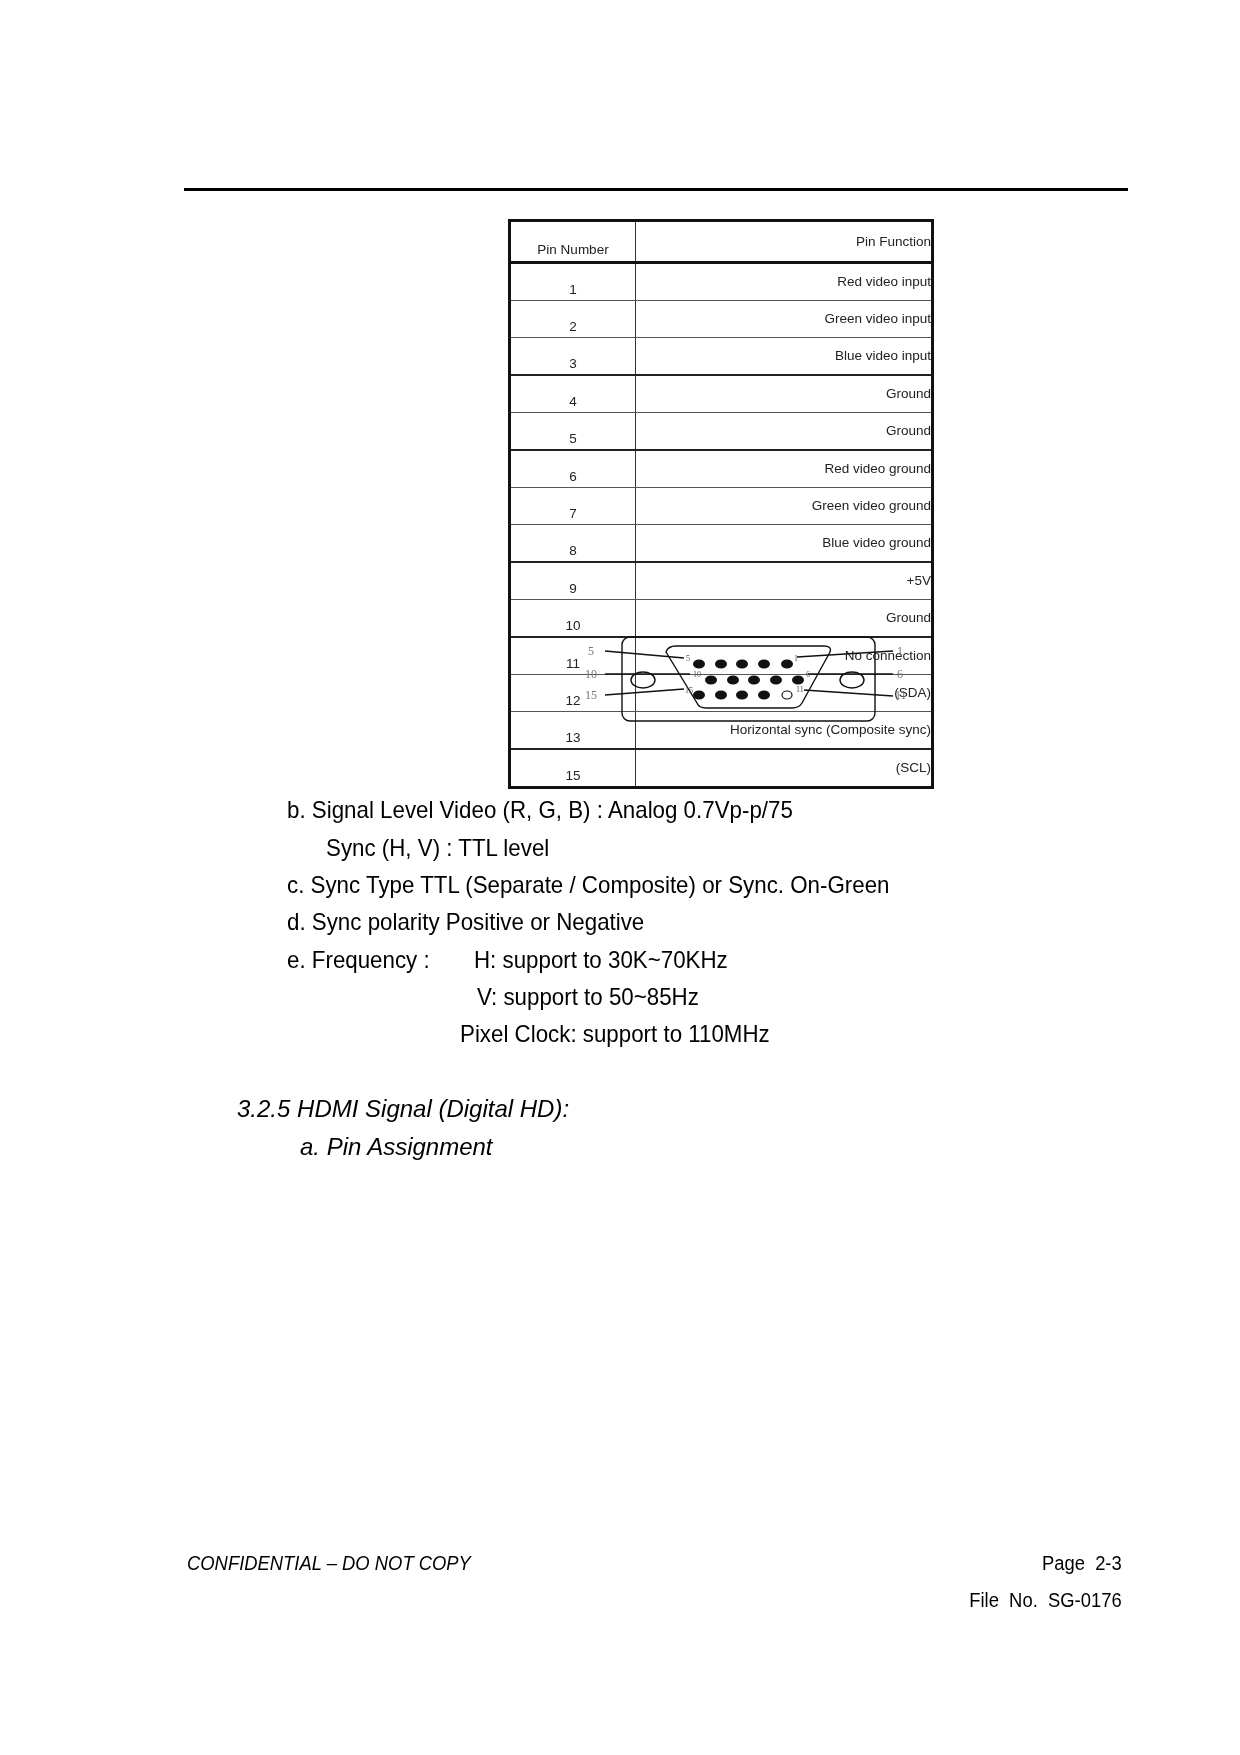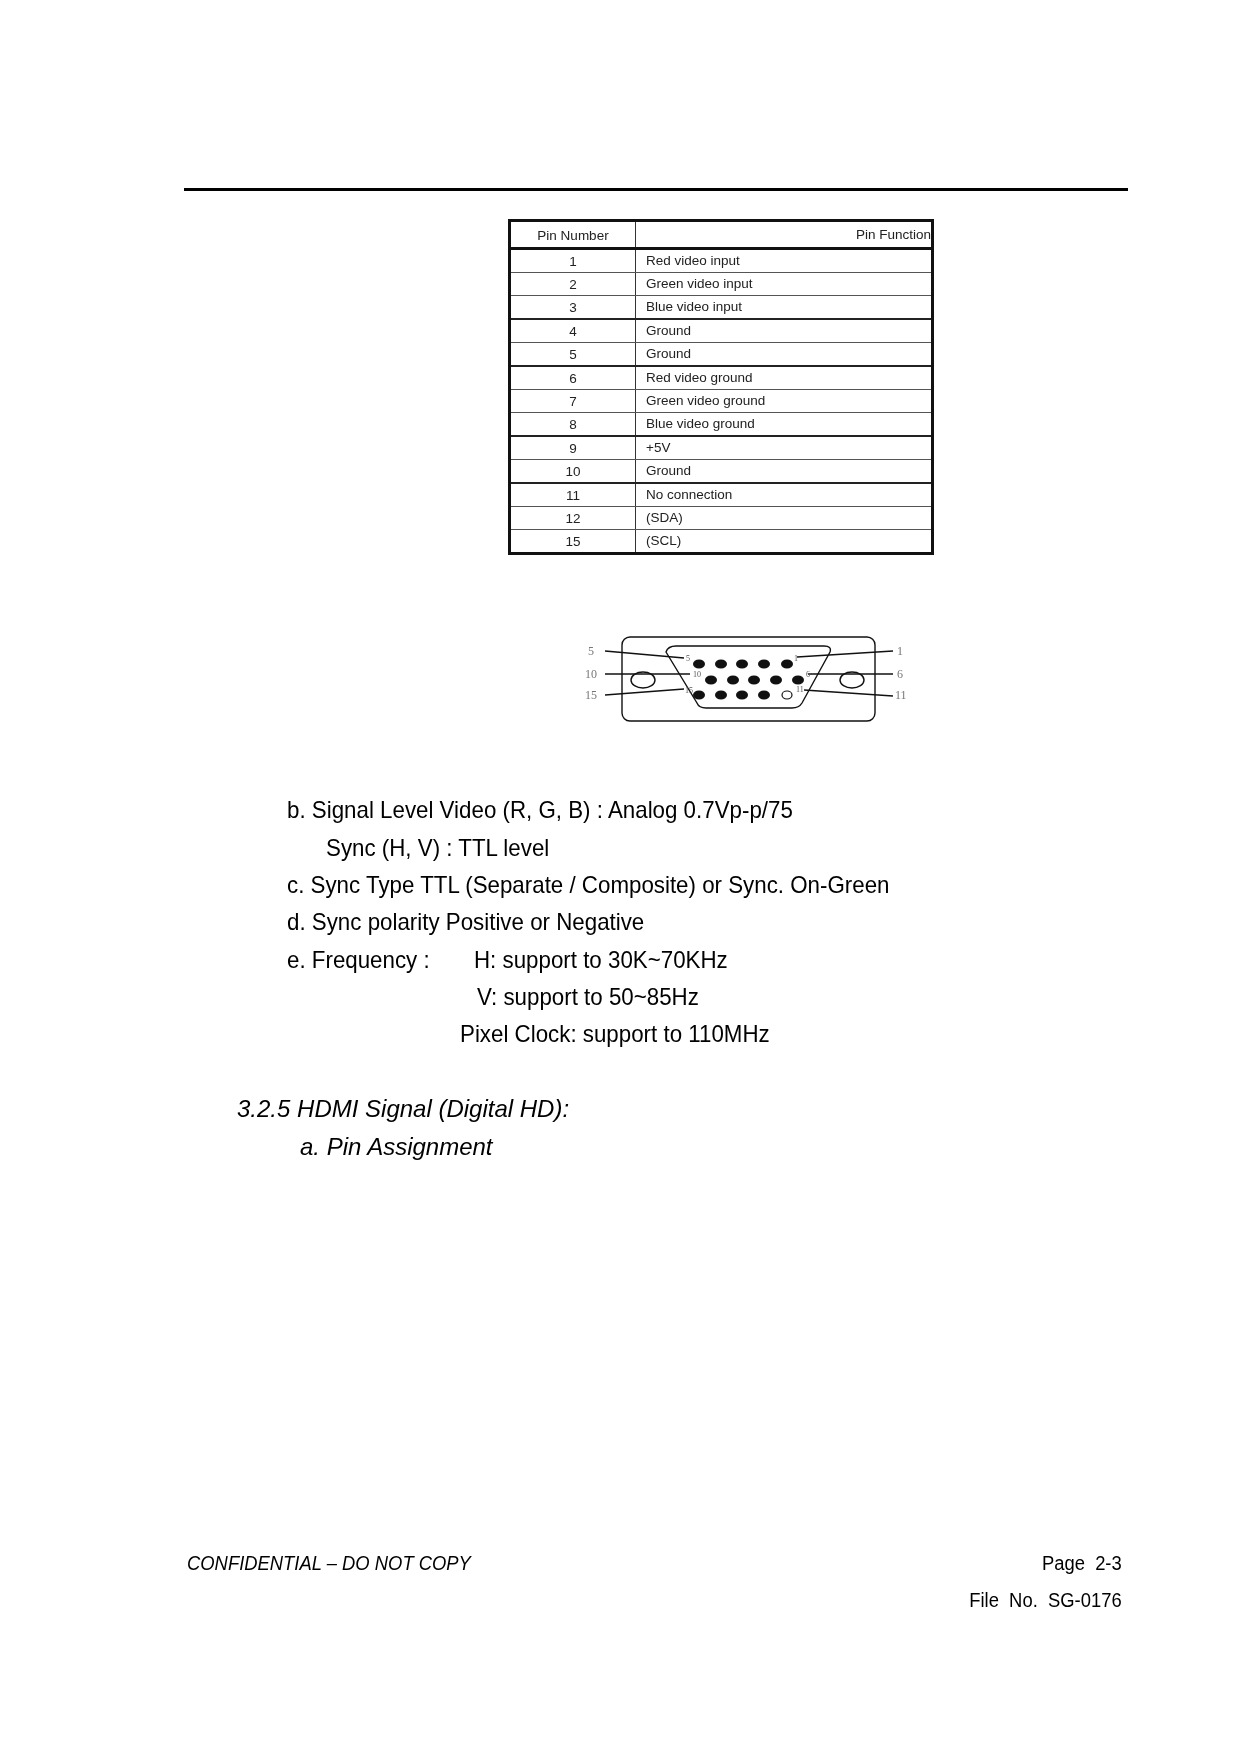--- a/index.html
+++ b/index.html
@@ -4,22 +4,22 @@
 <style>
   html, body { margin: 0; padding: 0; background: #ffffff; }
   body { width: 1240px; height: 1755px; position: relative; overflow: hidden;
          font-family: "Liberation Sans", sans-serif; color: #000; }
   .rule { position: absolute; left: 184px; top: 188px; width: 944px; height: 3px; background: #000; }
 
   .pin-table { position: absolute; left: 508px; top: 219px; width: 426px;
                border-collapse: collapse; border: 3px solid #111; font-size: 13.5px; color: #222; }
   .pin-table th, .pin-table td { height: 20px; padding: 0; border-bottom: 1.5px solid #555; line-height: 20px; }
   .pin-table th { font-weight: normal; height: 23px; border-bottom: 3px solid #111; }
-  .pin-table td.num, .pin-table th.num { width: 124px; text-align: center; border-right: 1.5px solid #333; padding-top: 2px; }
-  .pin-table td.fn { text-align: left; padding-left: 10px; }
+  .pin-table td.num, .pin-table th.num { width: 124px; text-align: center; border-right: 1.5px solid #333; padding-top: 16px; }
+  .pin-table td.fn { text-align: right; padding-left: 10px; }
   .pin-table th.fn { text-align: right; }
   .pin-table tr.thick td { border-bottom: 2.5px solid #222; }
 
   .connector { position: absolute; left: 580px; top: 625px; }
 
   .body-text { position: absolute; font-size: 24px; line-height: 28px; white-space: pre; color: #000;
                transform: scaleX(0.93); transform-origin: left center; }
   .footer-left { position: absolute; left: 187px; top: 1552px; font-size: 20px; font-style: italic;
                  transform: scaleX(0.92); transform-origin: left center; white-space: pre; }
   .footer-right { position: absolute; right: 118px; font-size: 20px; white-space: pre;
@@ -78,20 +78,24 @@
         <td class="num">10</td>
         <td class="fn">Ground</td>
       </tr>
     <tr>
         <td class="num">11</td>
         <td class="fn">No connection</td>
       </tr>
     <tr>
         <td class="num">12</td>
         <td class="fn">(SDA)</td>
+      </tr>
+    <tr class="thick">
+        <td class="num">13</td>
+        <td class="fn">Horizontal sync (Composite sync)</td>
       </tr>
     <tr style="border-bottom:none">
         <td class="num">15</td>
         <td class="fn">(SCL)</td>
       </tr>
   </tbody>
 </table>
 
 <svg class="connector" width="340" height="105" viewBox="580 625 340 105" xmlns="http://www.w3.org/2000/svg">
   <g fill="none" stroke="#111" stroke-width="1.4">

